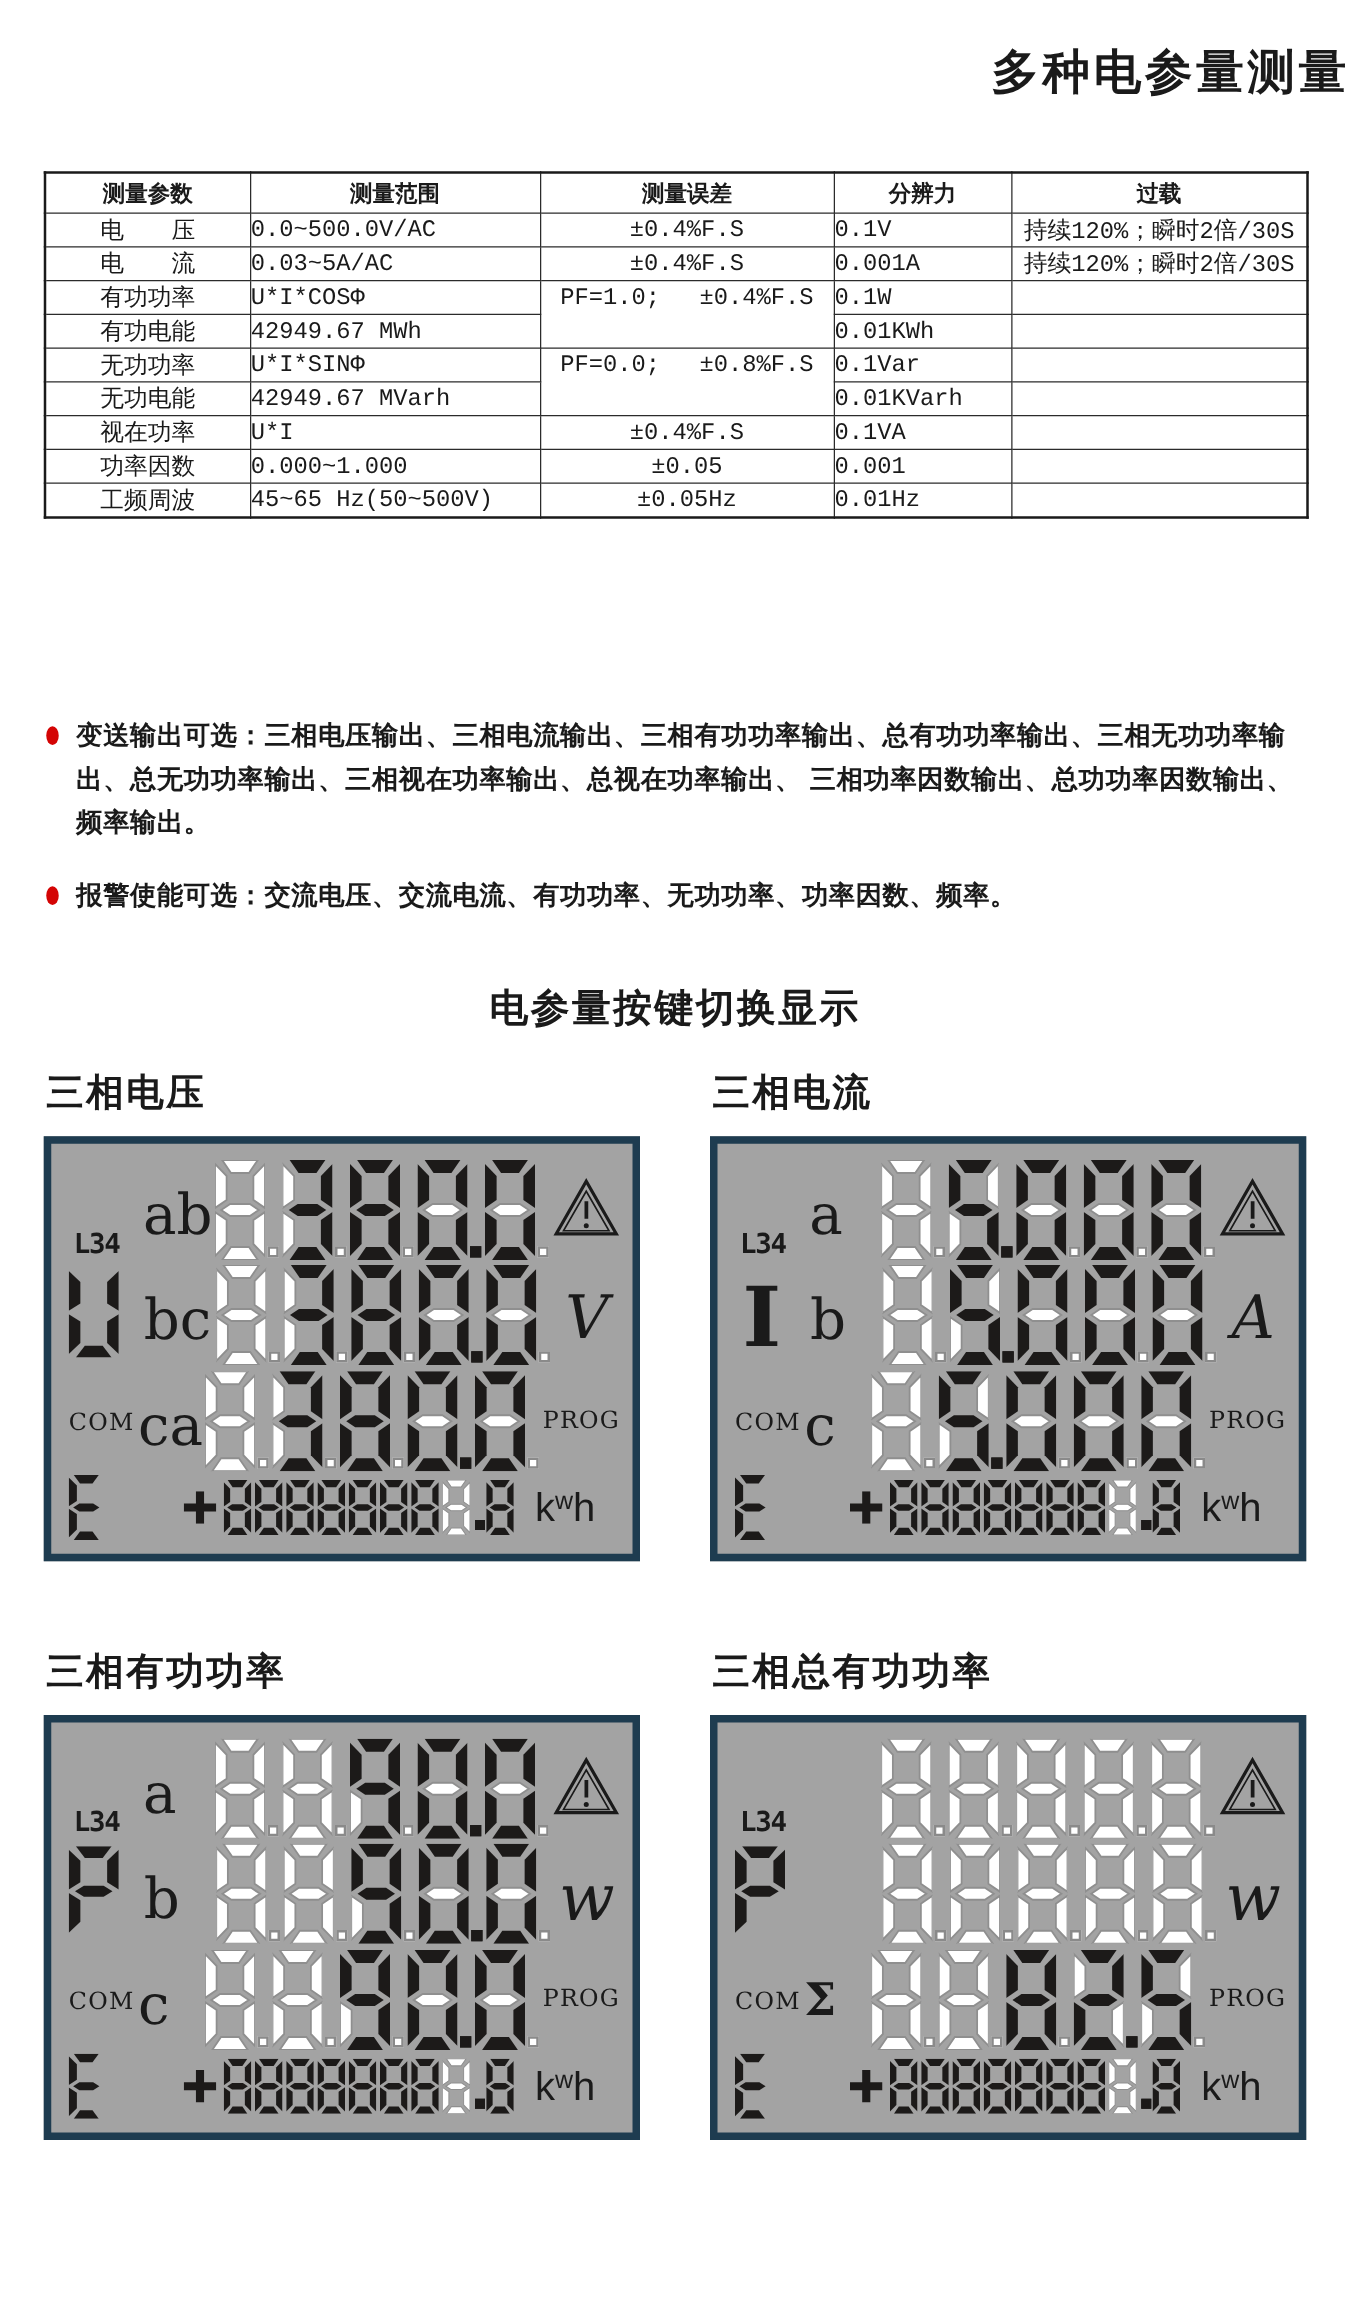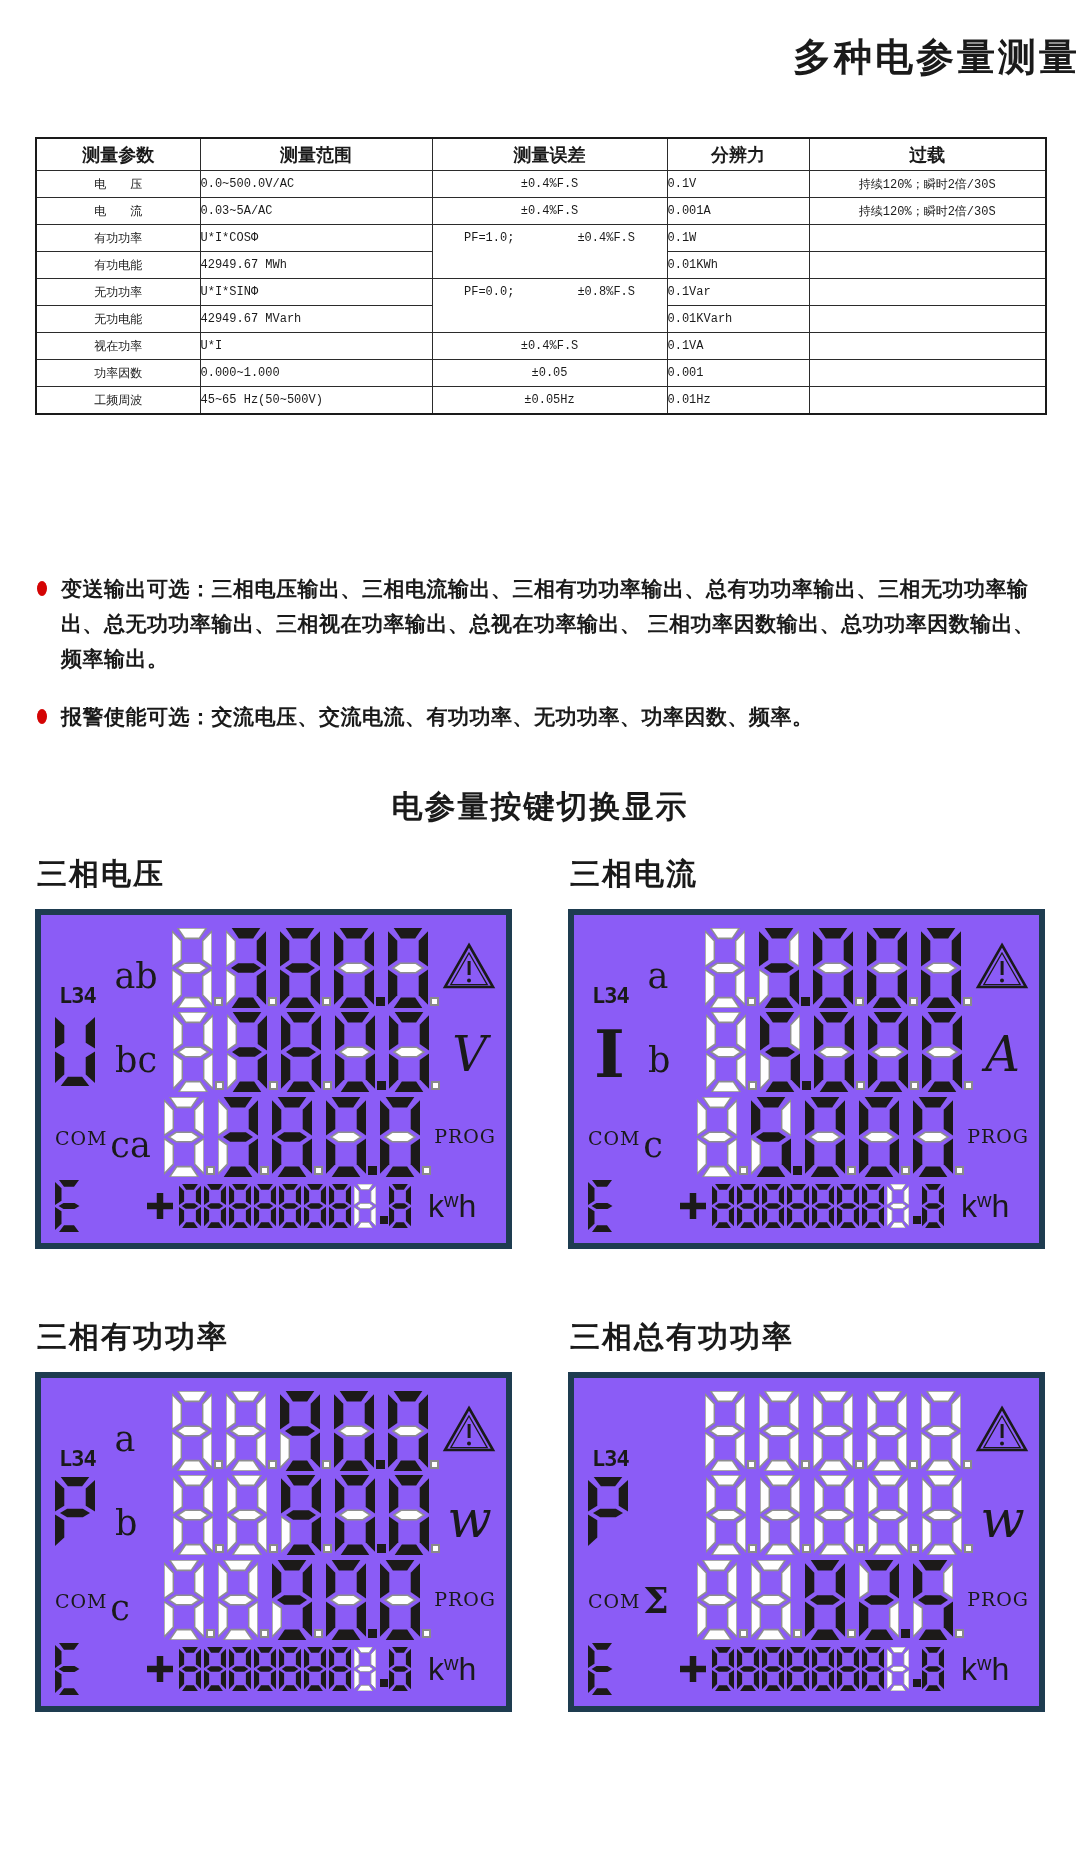--- a/index.html
+++ b/index.html
@@ -7,55 +7,55 @@
   .page{width:1080px;overflow:hidden;background:#fff;}
 
   
   .h1{ text-align:right;font-size:38px;font-weight:bold;letter-spacing:3px;margin:32px 0 0 0;}
   .h2{ text-align:center;font-size:31px;font-weight:bold;letter-spacing:2px;margin:52px 0 0 0;}
 
   
   table.meas{border-collapse:collapse;table-layout:fixed;width:1010px;margin:54px 0 0 35px;
              border:2px solid #1a1a1a;font-family:Liberation Mono, monospace;}
   table.meas th{border:1px solid #2b2b2b;font-size:18px;font-weight:bold;height:31px;padding:0;}
-  table.meas td{border:1px solid #2b2b2b;font-size:12px;height:26px;padding:0;}
+  table.meas td{border:1px solid #2b2b2b;font-size:19px;height:26px;padding:0;}
   td.c0{text-align:center;}
   td.c1{text-align:left;padding-left:13px;}
   td.c2{text-align:center;}
   td.c3{text-align:left;padding-left:26px;}
   td.c4{text-align:center;}
   .mcell{display:flex;flex-direction:row;justify-content:space-around;height:53px;}
   .mcell div{height:26px;line-height:26px;}
 
   
   .bullets{margin:156px 35px 0 35px;}
   .bullet{position:relative;padding-left:26px;font-size:21px;line-height:35px;
           margin-bottom:23px;font-weight:bold;letter-spacing:0.5px;}
   .dot{position:absolute;left:2px;top:10px;width:10px;height:15px;background:#d40404;border-radius:50%;}
 
   
   .panels{display:grid;grid-template-columns:477px 477px;column-gap:56px;row-gap:68px;margin:26px 0 30px 35px;}
   .panel-title{font-size:30px;font-weight:bold;letter-spacing:2px;margin:0 0 14px 2px;}
-  .lcd{box-sizing:border-box;height:340px;border:6px solid #1e3c50;background:#8b5cf6;
+  .lcd{box-sizing:border-box;height:340px;border:6px solid #1e3c50;background:#a3a3a3;
        display:flex;flex-direction:column;justify-content:space-between;padding:8px 10px 8px 10px;}
   .lcd-row{flex:1;display:flex;align-items:flex-end;}
   .z-left{width:64px;display:flex;}
   .zl0{align-items:flex-start;}
   .zl1,.zl2{align-items:flex-end;}
   .z-label{width:58px;display:flex;align-items:flex-end;}
   .z-digits{display:flex;align-items:flex-end;}
   .z-right{flex:1;display:flex;justify-content:center;}
   .zr0{align-items:center;}
   .zr1,.zr2{align-items:flex-end;}
 
   .l34{font-family:"DejaVu Sans Mono","Liberation Mono",monospace;font-weight:bold;font-size:22px;
        letter-spacing:-1px;margin:8px 0 0 8px;}
   .com{font-family:"DejaVu Serif","Liberation Serif",serif;font-size:19px;letter-spacing:1px;margin:0 0 28px 4px;}
   .prog{font-family:"DejaVu Serif","Liberation Serif",serif;font-size:19px;letter-spacing:1px;margin-bottom:30px;}
-  .phase{font-family:"DejaVu Serif","Liberation Serif",serif;font-size:35px;line-height:1;margin:0 0 14px 0;}
+  .phase{font-family:"DejaVu Serif","Liberation Serif",serif;font-size:45px;line-height:1;margin:0 0 14px 0;}
   .sigma{font-family:"DejaVu Serif","Liberation Serif",serif;font-weight:bold;font-size:36px;line-height:1;margin:0 0 22px 0;}
   .unit-v{font-family:"DejaVu Serif","Liberation Serif",serif;font-style:italic;font-size:48px;line-height:1;margin-bottom:14px;}
   .unit-w{font-family:"DejaVu Serif","Liberation Serif",serif;font-style:italic;font-size:52px;line-height:1;margin-bottom:10px;}
   .big-i{font-family:"DejaVu Serif","Liberation Serif",serif;font-weight:bold;font-size:66px;line-height:0.9;margin:0 0 8px 10px;}
   .bigseg{margin:0 0 6px 4px;display:flex;}
   .tri{margin-bottom:18px;}
 
   .slot{display:flex;align-items:flex-end;margin-right:1px;}
   .dp{display:inline-block;width:9px;height:9px;border:2px solid #8a8a8a;background:#fff;
       box-sizing:border-box;margin:0 2px 2px 2px;}

